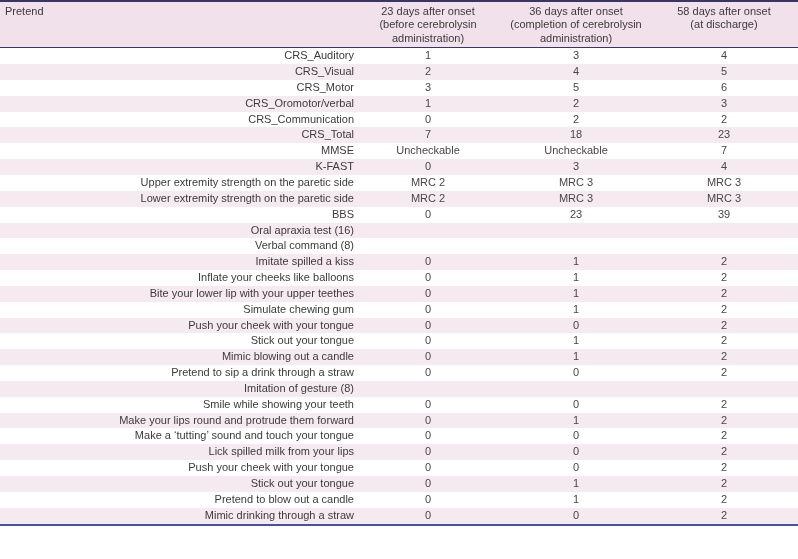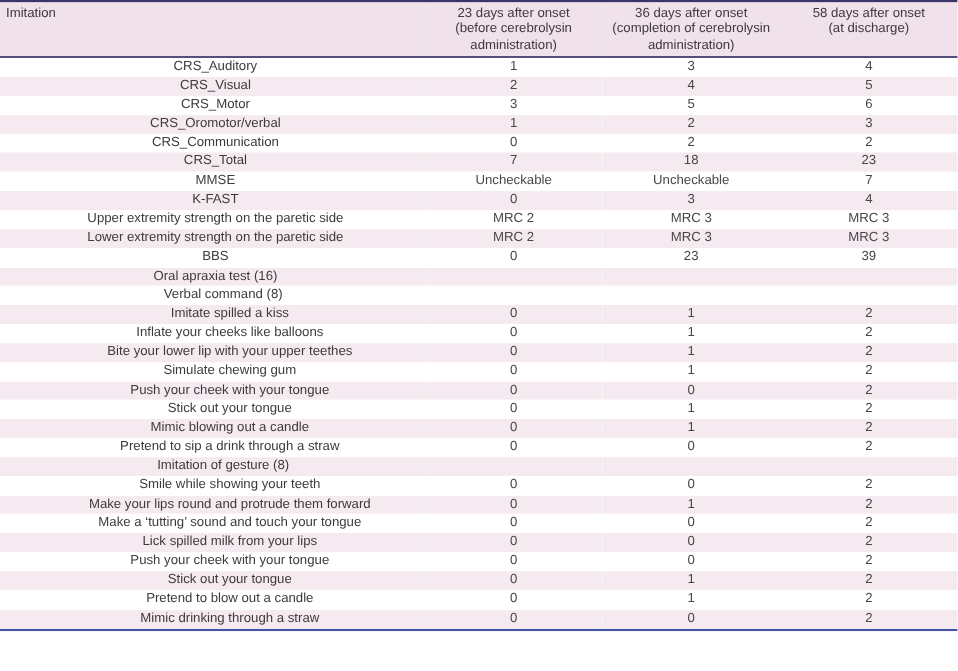--- a/index.html
+++ b/index.html
@@ -48,39 +48,39 @@
   }
   tbody td{
     font-size:11px;
     height:15.85px;
     line-height:15.85px;
     padding:0;
     white-space:nowrap;
     overflow:hidden;
   }
   tbody tr:nth-child(even){background:var(--stripe-bg);}
-  td.lbl{text-align:center;padding-left:5px;margin-top:40px;}
+  td.lbl{text-align:right;padding-left:5px;margin-top:40px;}
   td.lbl.ind1{padding-left:18px;}
   td.lbl.ind2{padding-left:29px;}
   td.val{text-align:center;color:#4a4648;}
 </style>
 </head>
 <body>
 
 <div class="table-wrap">
   <table>
     <colgroup>
       <col class="col-outcome">
       <col class="col-val">
       <col class="col-val">
       <col class="col-val">
     </colgroup>
     <thead>
       <tr>
-        <th class="h-outcome">Imitation</th>
+        <th class="h-outcome">Pretend</th>
         <th class="h-val">23 days after onset
 (before cerebrolysin
 administration)</th>
         <th class="h-val">36 days after onset
 (completion of cerebrolysin
 administration)</th>
         <th class="h-val">58 days after onset
 (at discharge)</th>
       </tr>
     </thead>

